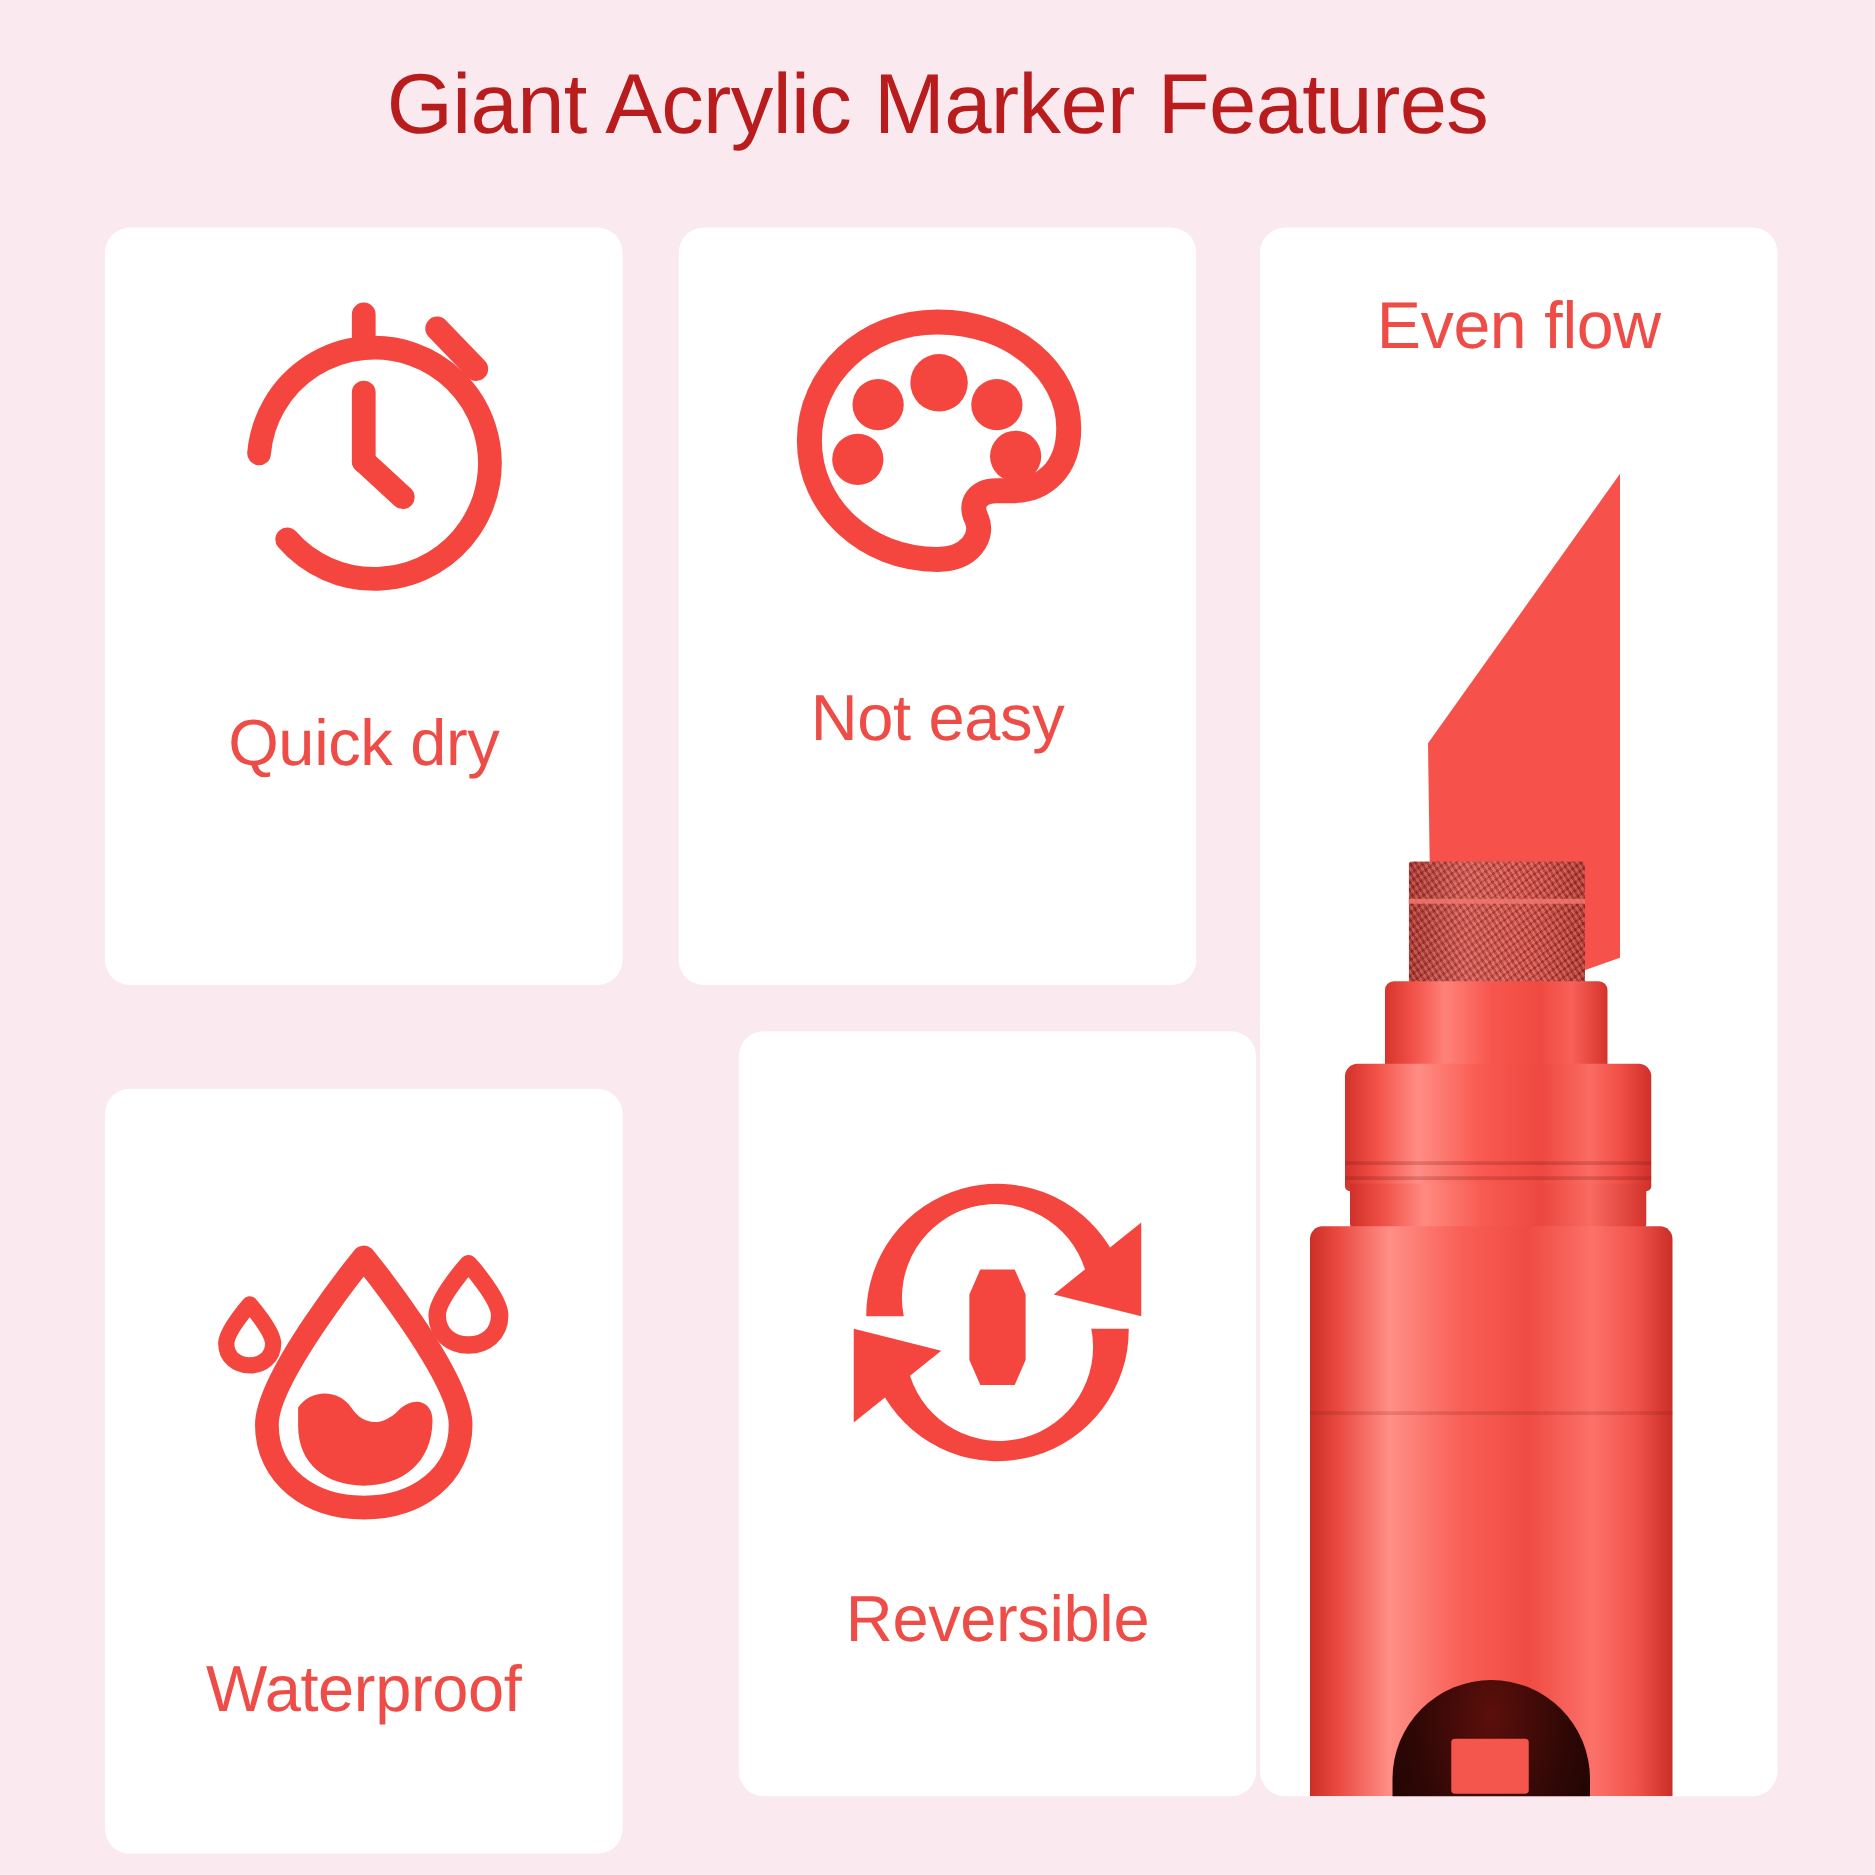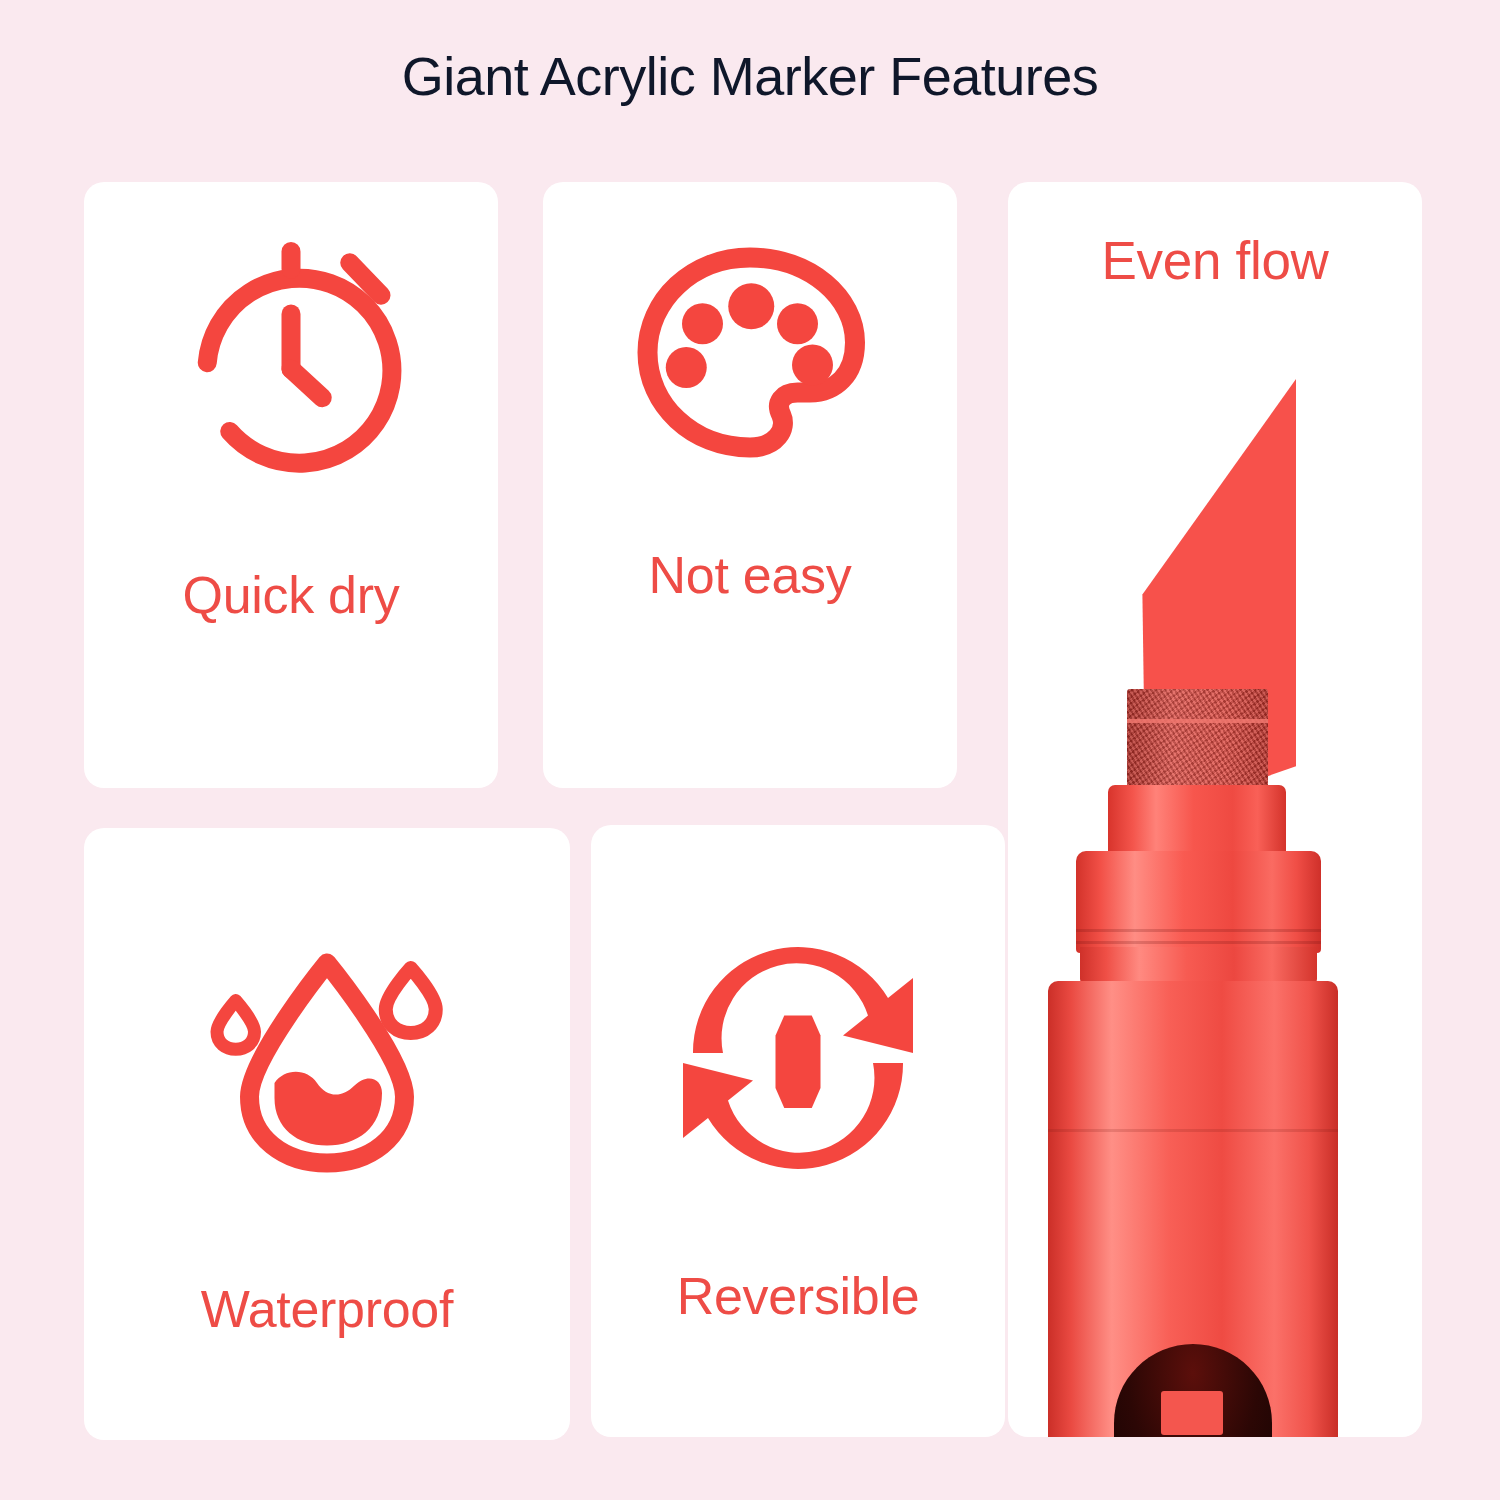--- a/index.html
+++ b/index.html
@@ -23,38 +23,38 @@
   }
 
   
   .page-title {
     position: absolute;
     left: 0;
     top: 48px;
     width: 1500px;
     text-align: center;
     font-family: "Liberation Sans", sans-serif;
-    font-size: 54px;
+    font-size: 68px;
     font-weight: 400;
     letter-spacing: -0.5px;
-    color: #0f172a;
+    color: #b91c1c;
     line-height: 1.05;
     white-space: nowrap;
   }
 
   
   .card {
     position: absolute;
     background: #ffffff;
     border-radius: 20px;
   }
 
   .card-a { left: 84px;   top: 182px;  width: 414px; height: 606px; }
   .card-b { left: 543px;  top: 182px;  width: 414px; height: 606px; }
-  .card-c { left: 84px;   top: 828px;  width: 486px; height: 612px; }
+  .card-c { left: 84px;   top: 871px;  width: 414px; height: 612px; }
   .card-d { left: 543px;  top: 825px;  width: 414px; height: 612px; margin-left: 48px; }
   .card-e { left: 1008px; top: 182px;  width: 414px; height: 1255px; }
 
   .icon-wrap {
     position: absolute;
     left: 50%;
     transform: translateX(-50%);
     display: block;
   }
 

